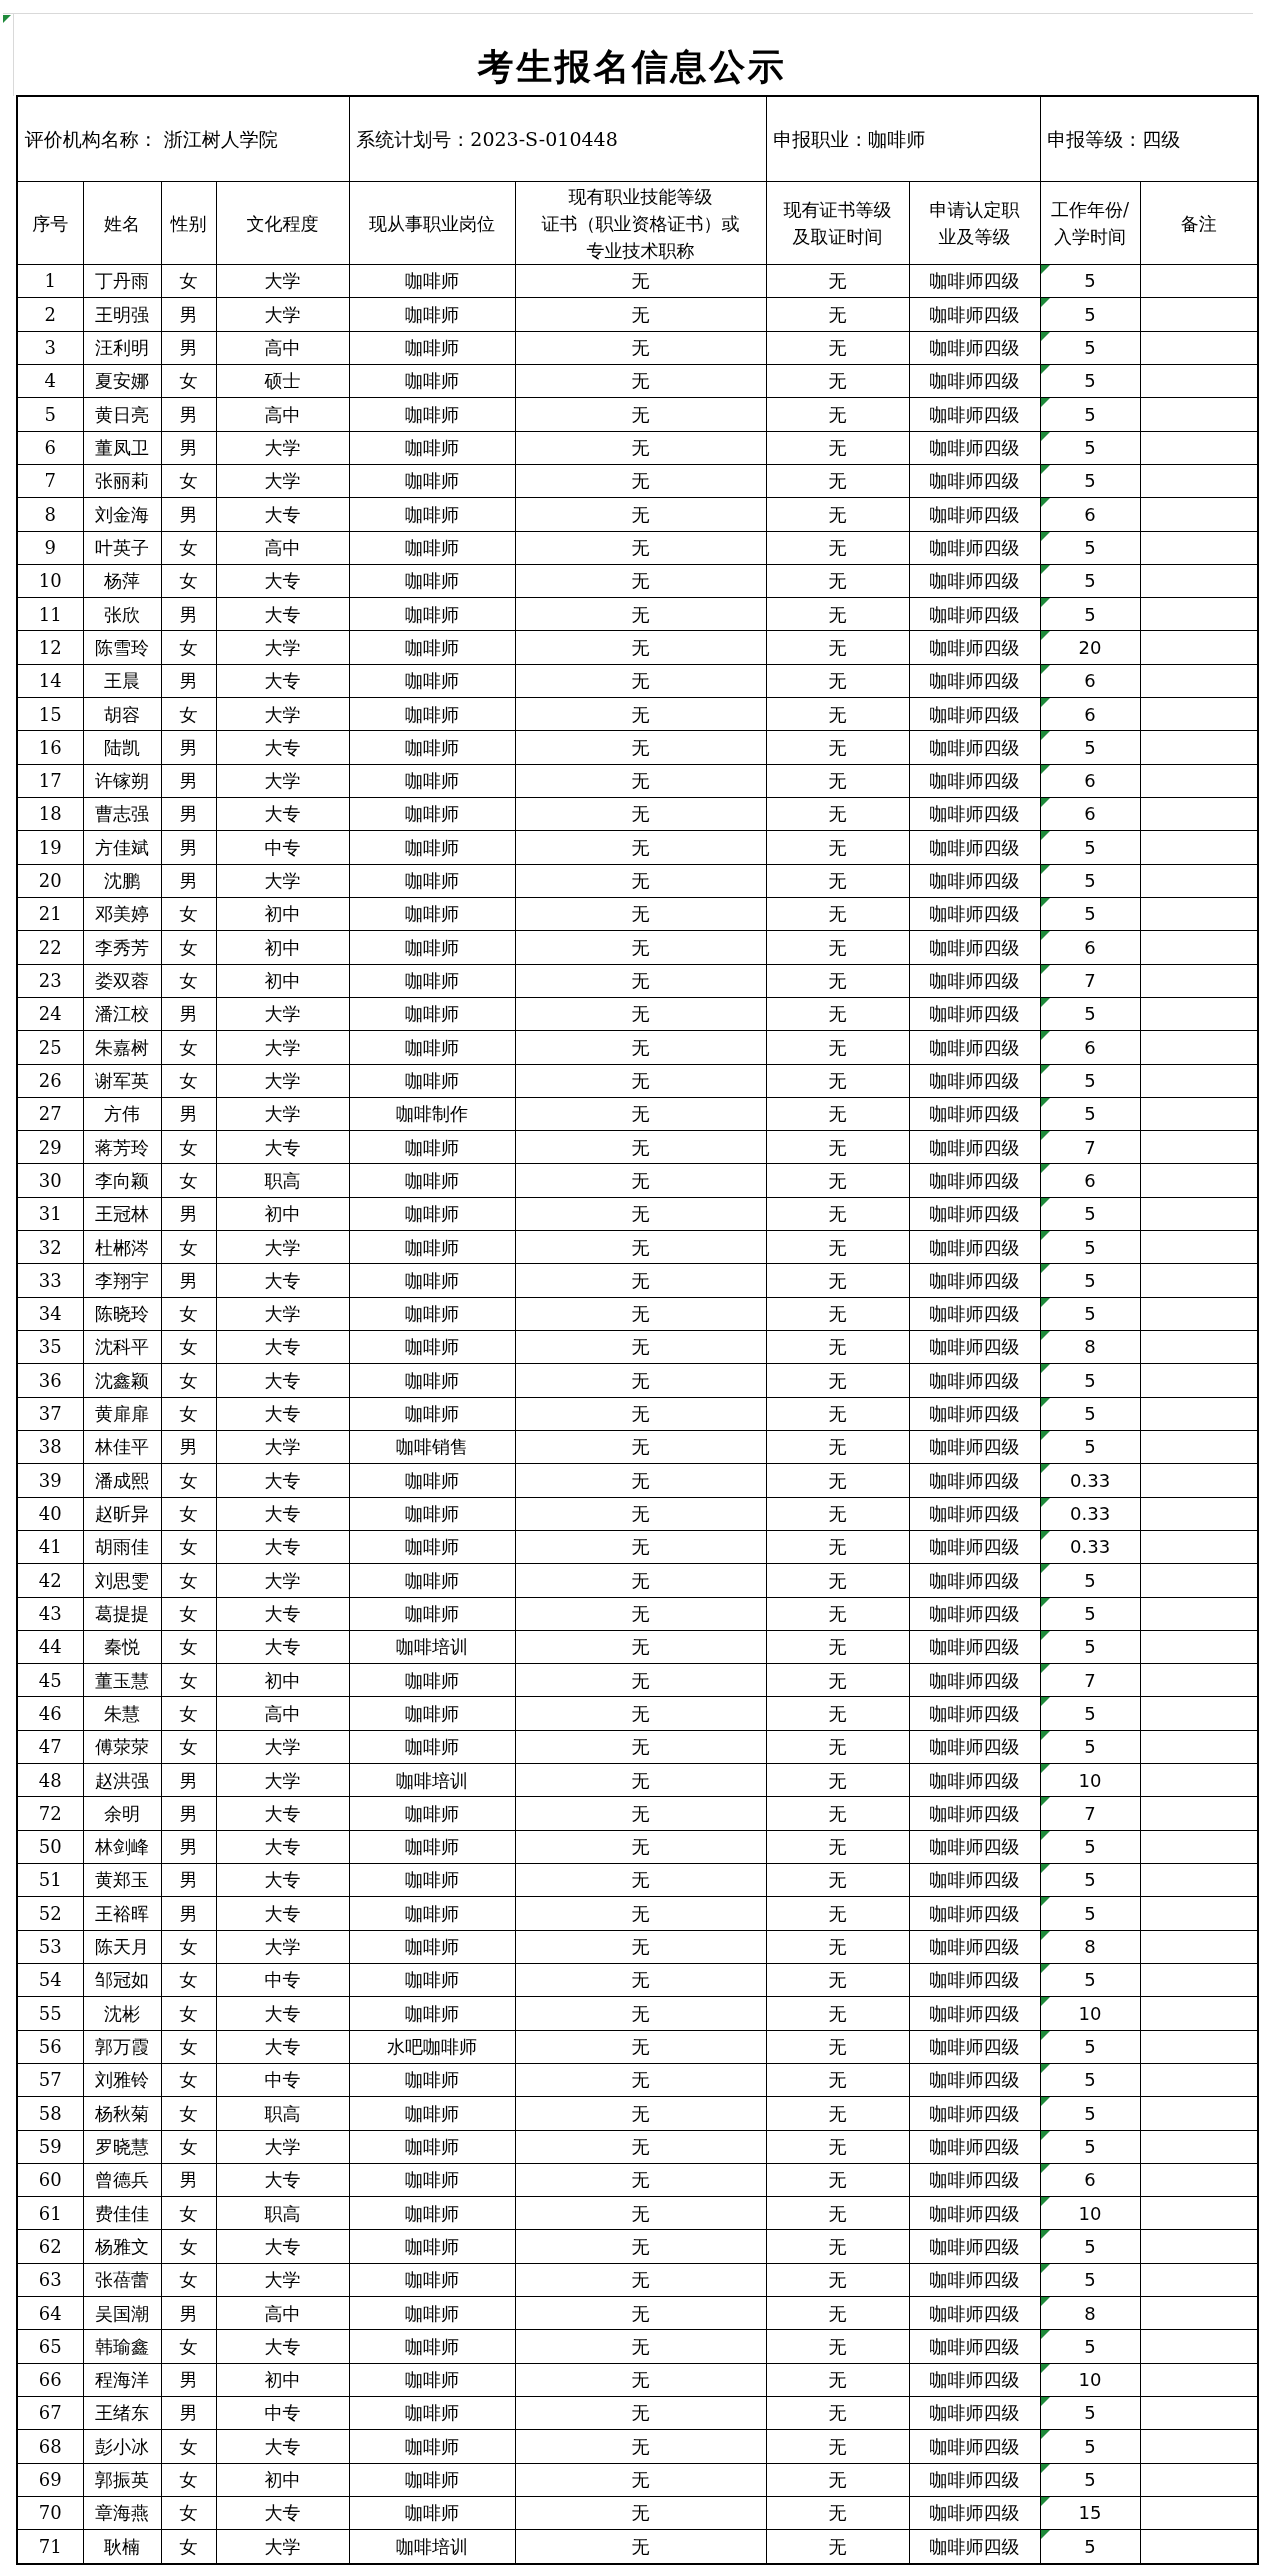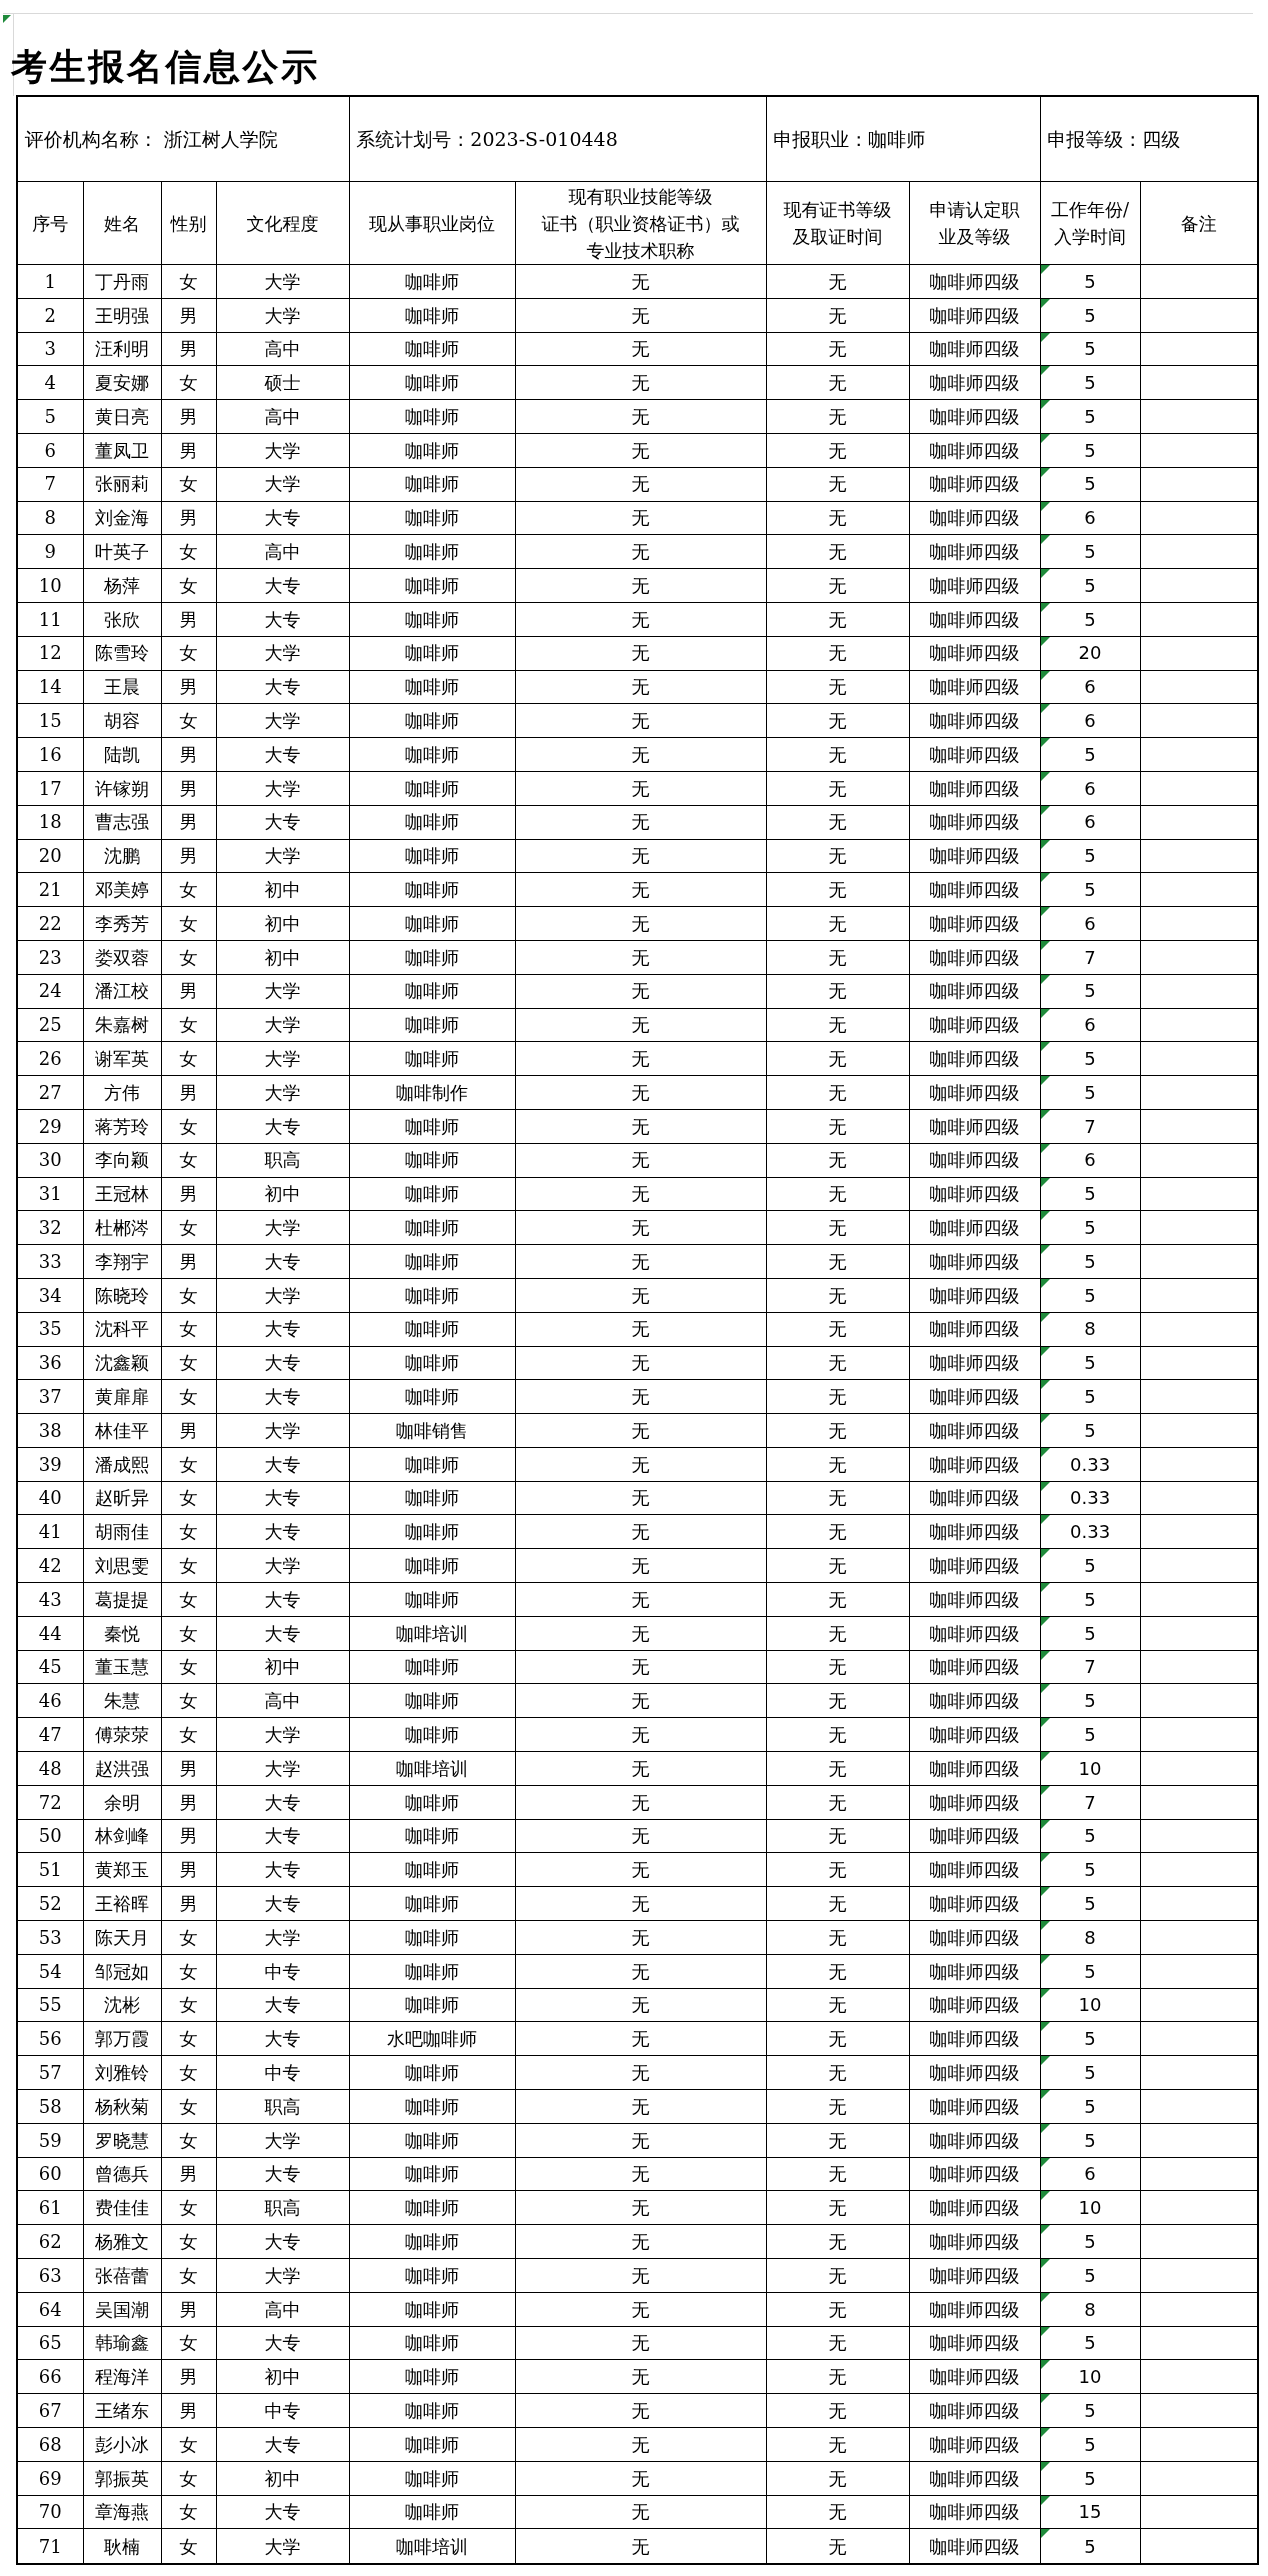--- a/index.html
+++ b/index.html
@@ -5,21 +5,21 @@
   html,body{margin:0;padding:0;}
   body{
     width:1268px;height:2576px;position:relative;background:#ffffff;
     font-family:"DejaVu Serif", serif;color:#000;
   }
   .gridline-h{position:absolute;left:2.6px;top:12.8px;width:1250px;height:1.7px;background:#d9d9d9;}
   .gridline-v{position:absolute;left:12.8px;top:12.8px;width:1.7px;height:83px;background:#d9d9d9;}
   .a1-flag{position:absolute;left:2.6px;top:14.5px;width:0;height:0;
     border-top:8.5px solid var(--flag-green,#1f8a3b);border-right:8.5px solid transparent;}
   .title{
-    position:absolute;top:43px;left:11px;width:1242px;text-align:left;
+    position:absolute;top:43px;left:11px;width:1242px;text-align:center;
     font-size:36px;font-weight:700;letter-spacing:2.6px;white-space:nowrap;
   }
   table.sheet{
     position:absolute;left:16px;top:95px;width:1242px;height:2470px;
     border-collapse:collapse;table-layout:fixed;border:2.6px solid #000;background:#fff;
   }
   table.sheet td, table.sheet th{
     border:1.7px solid #000;padding:0;text-align:center;vertical-align:middle;
     font-weight:400;overflow:hidden;font-size:18px;line-height:1.3;
   }
@@ -281,20 +281,32 @@
         <td class="c2">男</td>
         <td class="c3">大专</td>
         <td class="c4">咖啡师</td>
         <td class="c5">无</td>
         <td class="c6">无</td>
         <td class="c7">咖啡师四级</td>
         <td class="c8"><span class="flag"></span><span>6</span></td>
         <td class="c9"></td>
       </tr>
       <tr>
+        <td class="c0">19</td>
+        <td class="c1">方佳斌</td>
+        <td class="c2">男</td>
+        <td class="c3">中专</td>
+        <td class="c4">咖啡师</td>
+        <td class="c5">无</td>
+        <td class="c6">无</td>
+        <td class="c7">咖啡师四级</td>
+        <td class="c8"><span class="flag"></span><span>5</span></td>
+        <td class="c9"></td>
+      </tr>
+      <tr>
         <td class="c0">20</td>
         <td class="c1">沈鹏</td>
         <td class="c2">男</td>
         <td class="c3">大学</td>
         <td class="c4">咖啡师</td>
         <td class="c5">无</td>
         <td class="c6">无</td>
         <td class="c7">咖啡师四级</td>
         <td class="c8"><span class="flag"></span><span>5</span></td>
         <td class="c9"></td>

